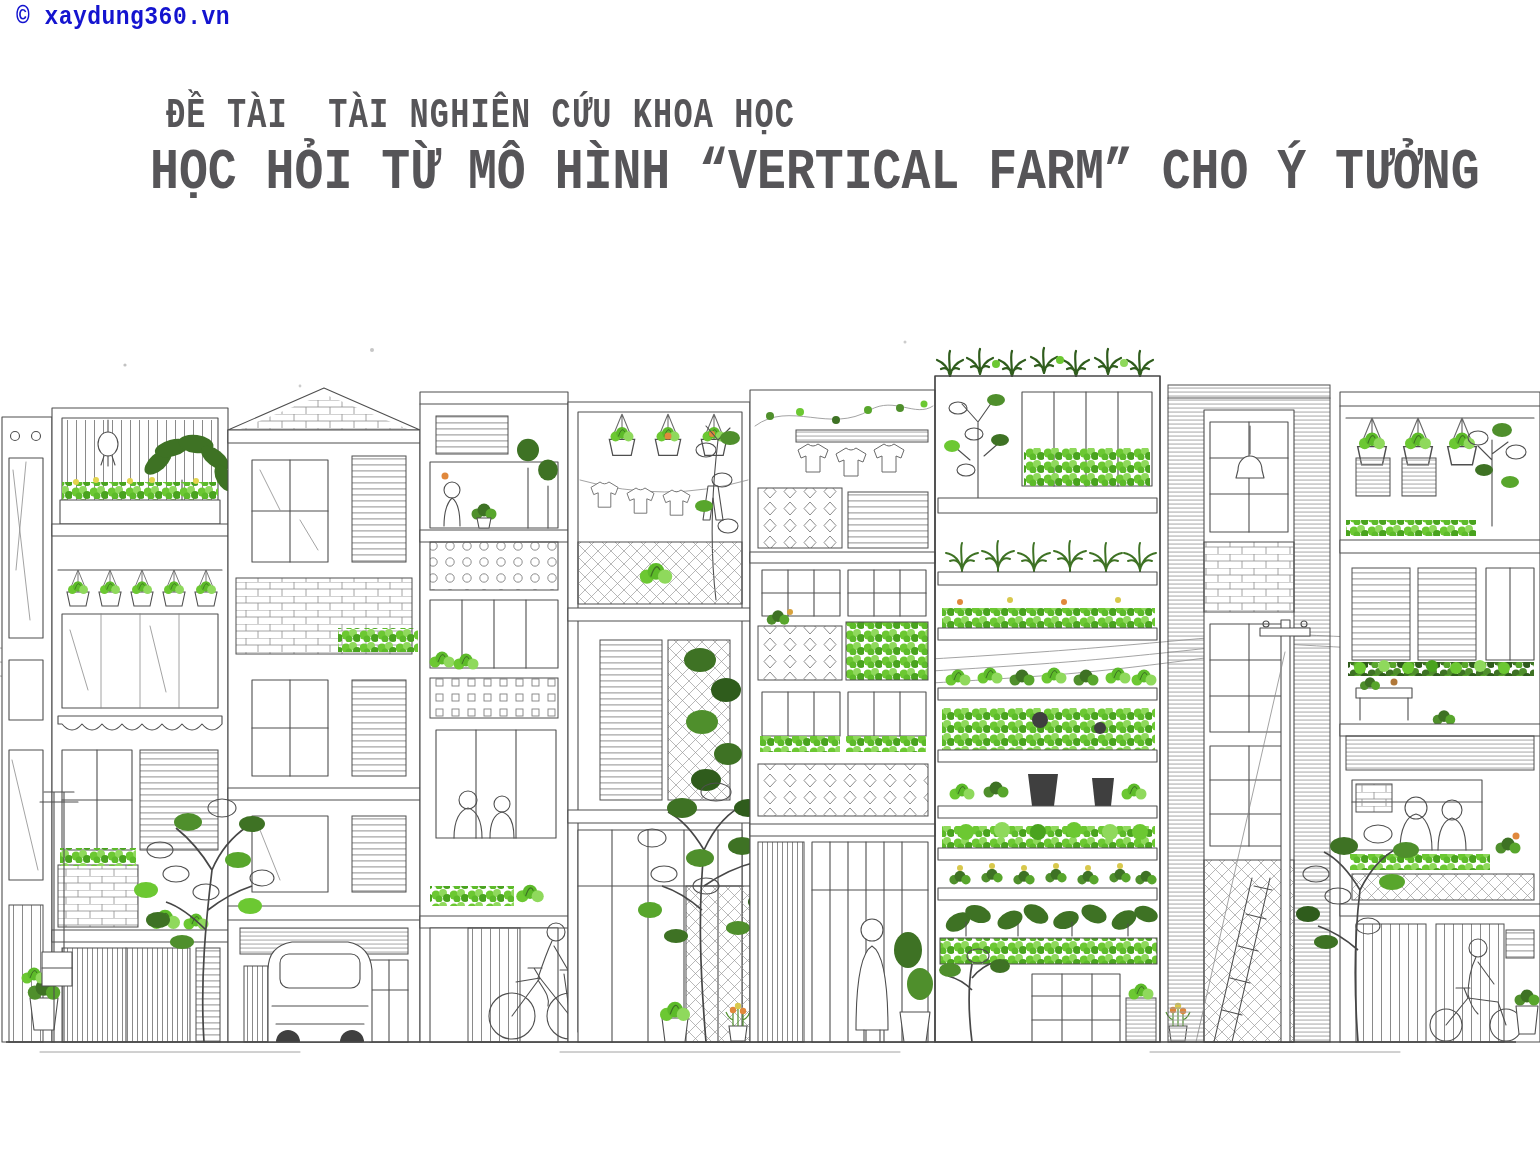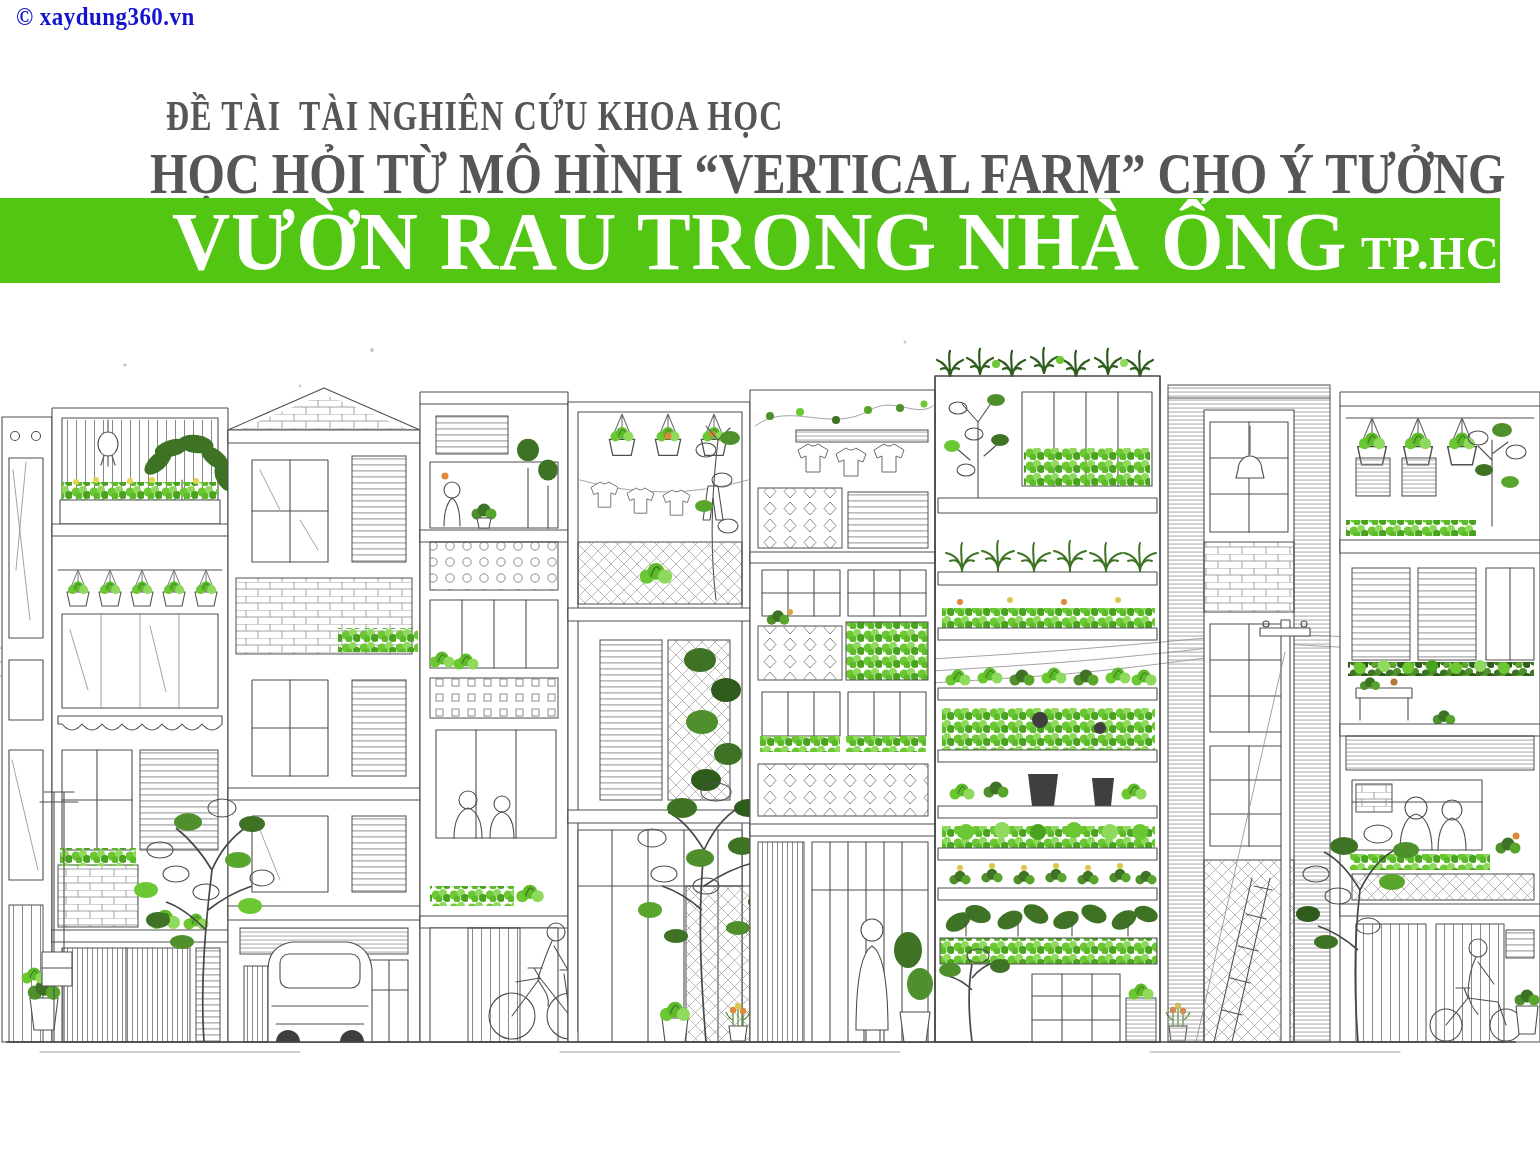--- a/index.html
+++ b/index.html
@@ -1,17 +1,17 @@
 <!DOCTYPE html>
 <html><head>
 <meta charset="utf-8">
 <style>
   html,body{margin:0;padding:0;background:#ffffff;}
   .slide{position:relative;width:1540px;height:1155px;background:#ffffff;overflow:hidden;
-         font-family:Liberation Serif, serif;}
+         font-family:Liberation Mono, monospace;}
   .watermark{position:absolute;left:16px;top:3px;font-size:25px;font-weight:bold;
              letter-spacing:0.5px;transform:scaleX(.92);transform-origin:left top;white-space:pre;}
   .kicker{position:absolute;left:166px;top:92px;font-size:42px;font-weight:bold;
           letter-spacing:1.5px;transform:scaleX(.76);transform-origin:left top;white-space:pre;}
   .title-line{position:absolute;left:150px;top:141px;font-size:57px;font-weight:bold;
           letter-spacing:0px;transform:scaleX(.845);transform-origin:left top;white-space:pre;}
   .banner{position:absolute;left:0;top:198px;width:1500px;height:85px;}
   .banner-text{position:absolute;left:172px;top:0;height:85px;line-height:87px;white-space:nowrap;
                transform:scaleX(.97);transform-origin:left top;}
   .banner-main{font-size:83px;font-weight:bold;letter-spacing:1px;}
@@ -28,25 +28,20 @@
 <body>
 
 <div class="slide">
 
   <div class="watermark" style="color:#1414cf">© xaydung360.vn</div>
 
   <div class="kicker" style="color:#565558">ĐỀ TÀI  TÀI NGHIÊN CỨU KHOA HỌC</div>
 
   <div class="title-line" style="color:#565558">HỌC HỎI TỪ MÔ HÌNH “VERTICAL FARM” CHO Ý TƯỞNG</div>
 
-  <div class="banner" style="background:#52c613">
-    <div class="banner-text" style="color:#ffffff">
-      <span class="banner-main">VƯỜN RAU TRONG NHÀ ỐNG</span><span class="banner-suffix">TP.HCM</span>
-    </div>
-  </div>
 
   <svg class="illustration" viewBox="0 0 1540 730" role="img" aria-label="Hand-drawn street elevation of Vietnamese tube houses with balconies, hanging plant pots, laundry lines, perforated block screens, street trees, a parked car, a cyclist, a scooter rider, utility poles with sagging wires, and a multi-storey vertical-farm tower whose shelves are filled with green vegetables.">
     <defs>
       <pattern id="hl" width="6" height="6" patternUnits="userSpaceOnUse">
           <rect y="2.4" width="6" height="1" fill="#8f8f8f"></rect>
         </pattern>
       <pattern id="hlf" width="4" height="4" patternUnits="userSpaceOnUse">
           <rect y="1.6" width="4" height="0.9" fill="#9b9b9b"></rect>
         </pattern>
       <pattern id="vl" width="9" height="9" patternUnits="userSpaceOnUse">

